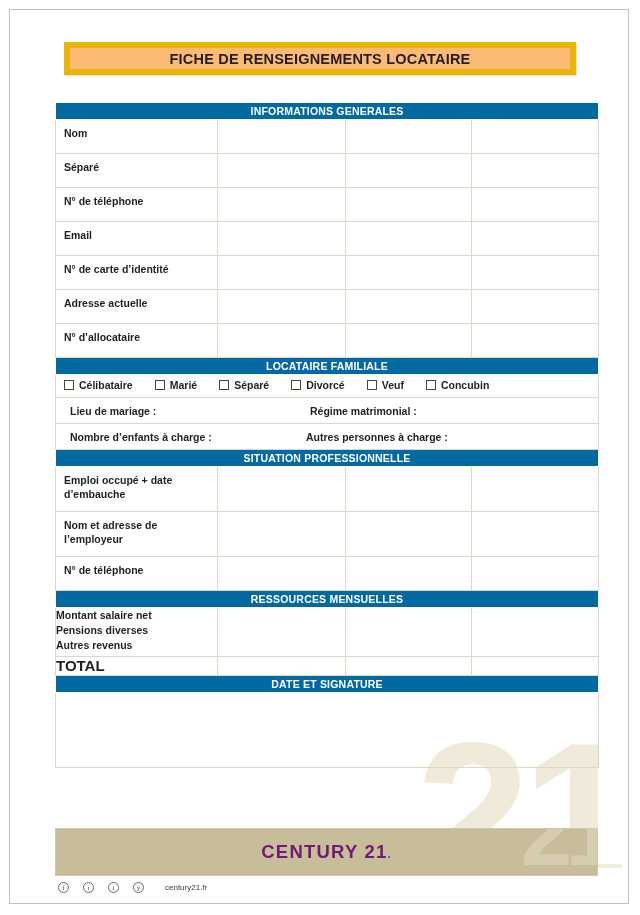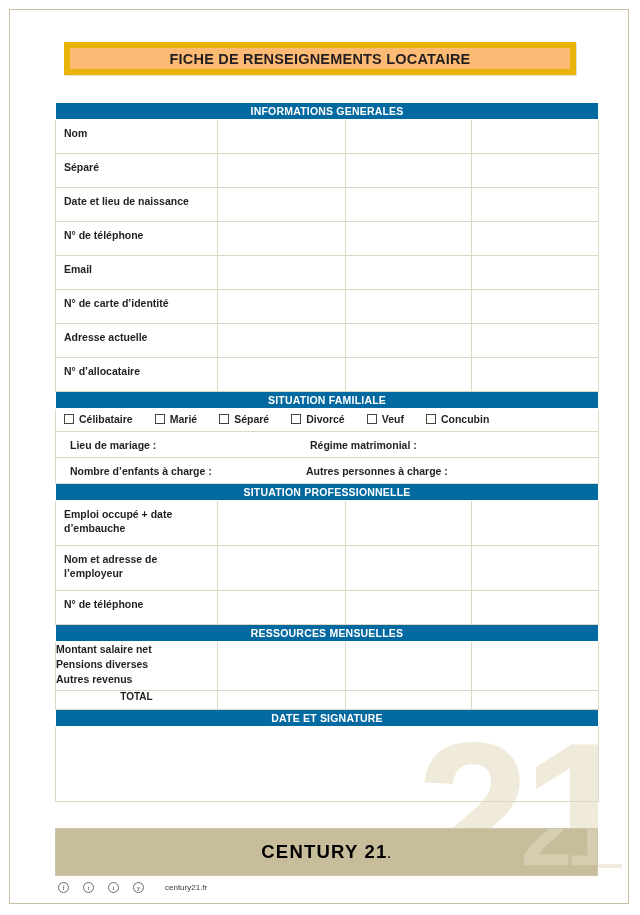--- a/index.html
+++ b/index.html
@@ -144,23 +144,23 @@
     position:relative;
     height:100%;
     font-size:10.5px;
     font-weight:bold;
   }
   .pair .a{position:absolute; left:8px; top:7px;padding-left:6px;}
   .pair .b{position:absolute; left:254px; top:7px;}
   .pair .b2{position:absolute; left:250px; top:7px;}
 
   .total-cell{
-    text-align:center;
+    text-align:left;
     padding:4px 8px 0 0;
-    font-size:10px;
+    font-size:15px;
     font-weight:bold;
   }
   .money-cell{
     padding:5px 0 0 8px;
     font-size:10.5px;
     font-weight:bold;
     line-height:1.45;
   }
   .sig-cell{height:74px;}
 
@@ -196,21 +196,21 @@
     right:-14px; top:-42px;
     font-size:92px; font-weight:bold;
     color:#d6cdb1; letter-spacing:-6px;
     line-height:1;
   }
   .logo .lgtext{
     position:relative;
     font-size:18.5px;
     font-weight:bold;
     letter-spacing:1.2px;
-    color:#000000;
+    color:#701a75;
     white-space:nowrap;
   }
   .logo .lgtext .dot{font-size:11px;}
 
   .social{
     position:absolute;
     left:48px; top:872px;
     display:flex; align-items:center;
     gap:14px;
     font-size:8px;
@@ -258,26 +258,20 @@
       <td></td>
       <td></td>
     </tr>
     <tr class="row">
       <td class="lbl">Séparé</td>
       <td></td>
       <td></td>
       <td></td>
     </tr>
     <tr class="row">
-      <td class="lbl">Date et lieu de naissance</td>
-      <td></td>
-      <td></td>
-      <td></td>
-    </tr>
-    <tr class="row">
       <td class="lbl">N° de téléphone</td>
       <td></td>
       <td></td>
       <td></td>
     </tr>
     <tr class="row">
       <td class="lbl">Email</td>
       <td></td>
       <td></td>
       <td></td>
@@ -295,21 +289,21 @@
       <td></td>
     </tr>
     <tr class="row">
       <td class="lbl">N° d’allocataire</td>
       <td></td>
       <td></td>
       <td></td>
     </tr>
 
     <tr class="sec">
-      <td colspan="4">SITUATION FAMILIALE</td>
+      <td colspan="4">LOCATAIRE FAMILIALE</td>
     </tr>
 
     <tr class="chkrow">
       <td colspan="4">
         <div class="chkline">
           <span class="chk">
             <span class="box"></span>
             <span>Célibataire</span>
           </span>
           <span class="chk">

